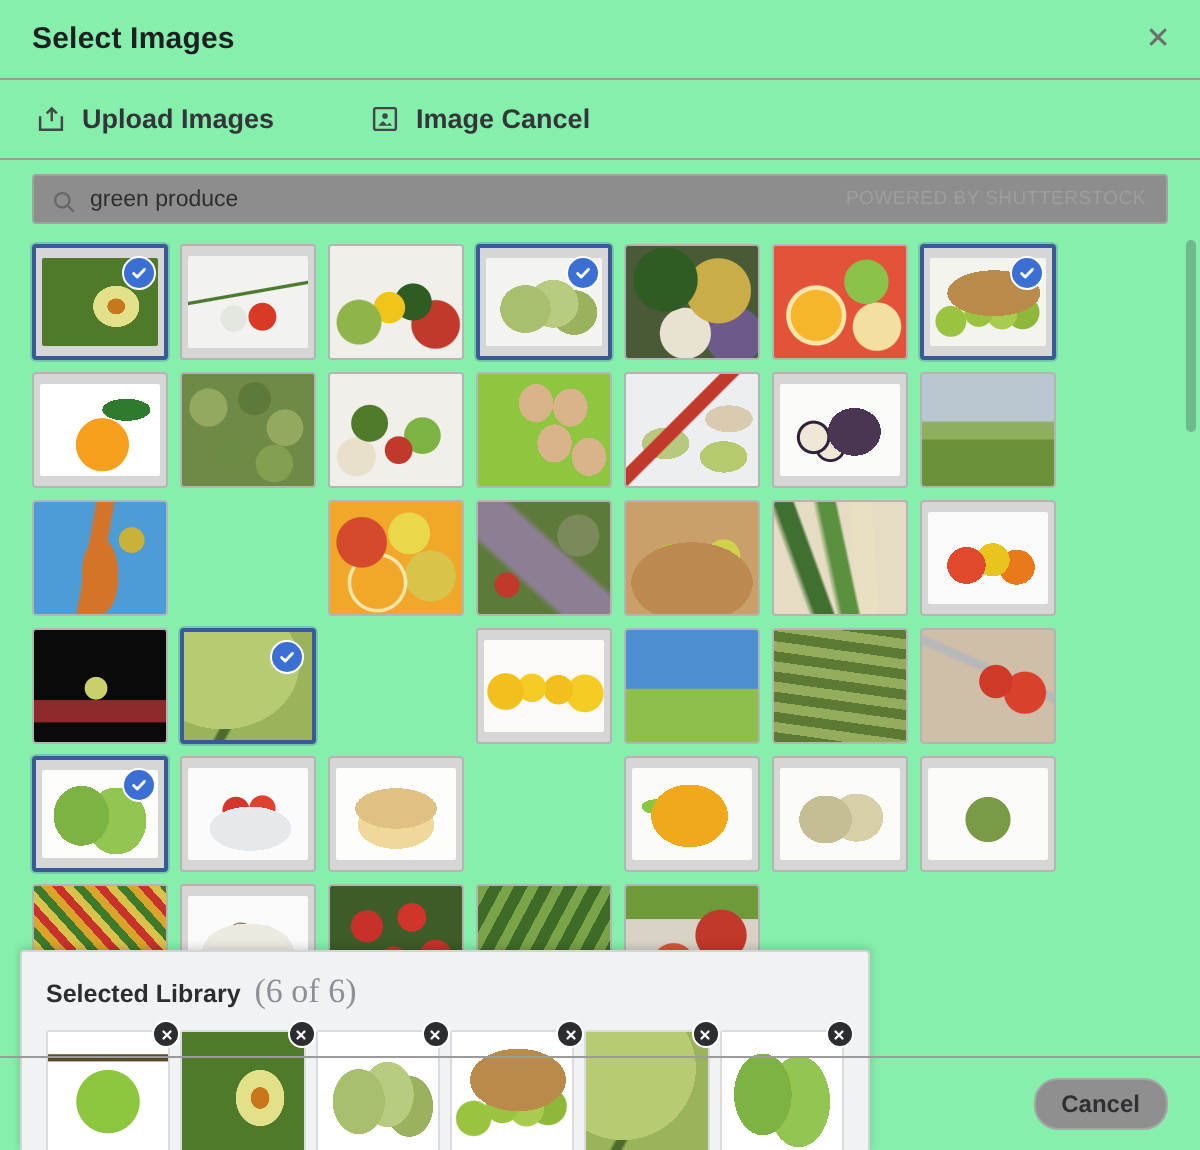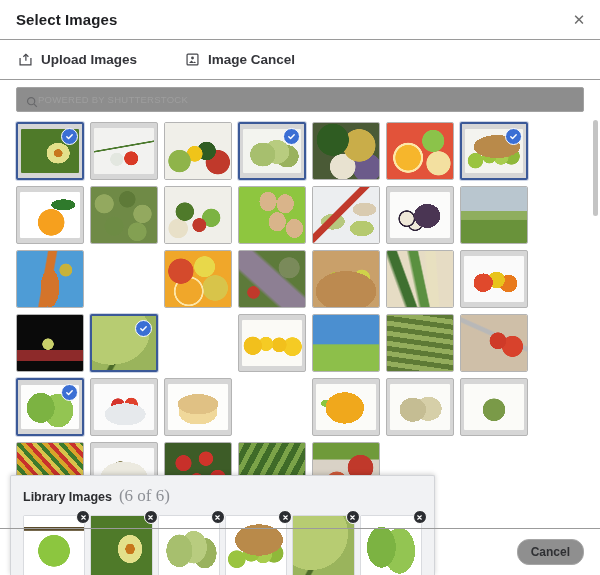--- a/index.html
+++ b/index.html
@@ -6,21 +6,21 @@
   html, body {
     width: 600px; height: 575px;
     overflow: hidden;
     font-family: "Liberation Sans", sans-serif;
     background: #8a8a8a;
   }
   
   #dialog {
     position: relative;
     width: 600px; height: 575px;
-    background: #ffffff;
+    background: #86efac;
     display: flex; flex-direction: column;
   }
   
   .titlebar {
     height: 40px; flex: 0 0 40px;
     position: relative;
     display: flex; align-items: center;
     padding: 0 16px;
     border-bottom: 1px solid #9a9a9a;
   }
@@ -213,20 +213,21 @@
   </div>
 
   <div class="searchwrap">
     <div class="searchbox">
       <span class="mag">
         <svg viewBox="0 0 14 14" fill="none" stroke="#4a4b4f" stroke-width="1.4">
           <circle cx="6" cy="6" r="4.2"></circle>
           <path d="M9.2 9.2l3.4 3.4"></path>
         </svg>
       </span>
+      <input class="search-input" type="text" value="green produce" style="">
       <span class="powered">POWERED BY SHUTTERSTOCK</span>
     </div>
   </div>
 
   <div class="gridwrap">
     <div class="grid" id="grid">
         <div class="cell sel pad" title="avocado halved">
           <div class="thumb" style="background:#e8e9e4;background-image:radial-gradient(ellipse 34% 40% at 64% 55%, #c8771c 0 22%, #e3e08a 23% 58%, #4f7a29 59% 100%),radial-gradient(ellipse 26% 34% at 30% 60%, #2d4a1a 0 70%, transparent 71%);"></div>
           <div class="check">
             <svg viewBox="0 0 12 12" fill="none" stroke="#ffffff" stroke-width="1.9" stroke-linecap="round" stroke-linejoin="round">
@@ -370,21 +371,21 @@
         </div>
         <div class="cell" title="kitchen vegetables">
           <div class="thumb" style="background:#d9d2c6;background-image:radial-gradient(circle at 72% 44%, #c0392b 0 22%, transparent 23%),radial-gradient(circle at 36% 70%, #cf5a3a 0 18%, transparent 19%),linear-gradient(0deg, transparent 70%, #6f9a3a 71% 100%);"></div>
         </div>
       </div>
     <div class="scrollbar"></div>
   </div>
 
   <div class="selpanel">
     <div class="hdr">
-      <span class="h1">Library Images</span>
+      <span class="h1">Selected Library</span>
       <span class="cnt">(6 of 6)</span>
     </div>
     <div class="selrow" id="selrow">
         <div class="selitem" title="green apple">
           <div class="thumb" style="background:#ffffff;background-image:radial-gradient(circle at 50% 58%, #8cc63f 0 34%, transparent 35%),linear-gradient(180deg, transparent 18%, #5a4a2a 19% 24%, transparent 25%);"></div>
           <div class="xbtn">
             <svg viewBox="0 0 12 12" fill="none" stroke="#ffffff" stroke-width="2.0" stroke-linecap="round">
               <path d="M3 3l6 6M9 3l-6 6"></path>
             </svg>
           </div>

